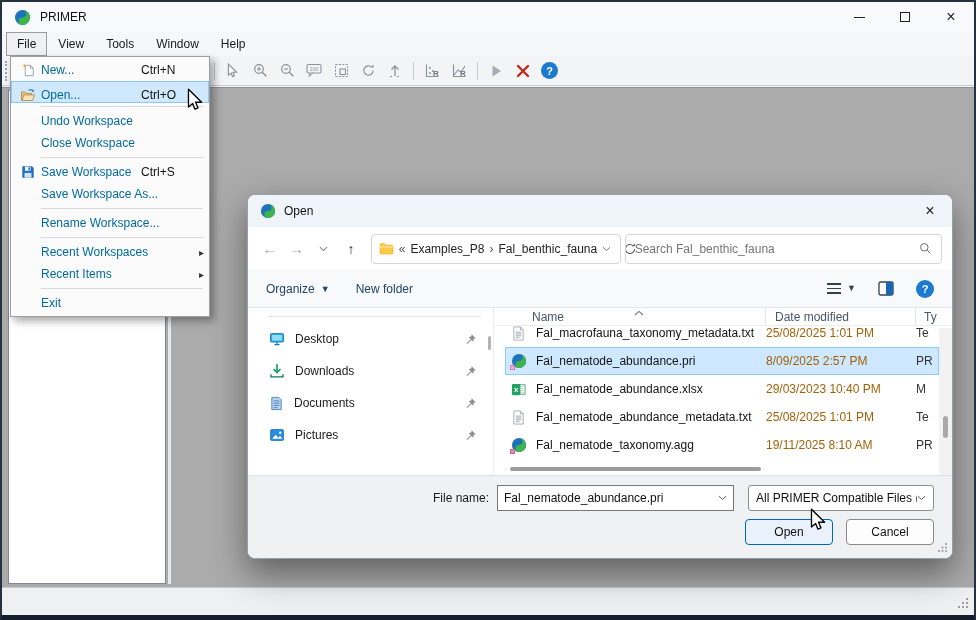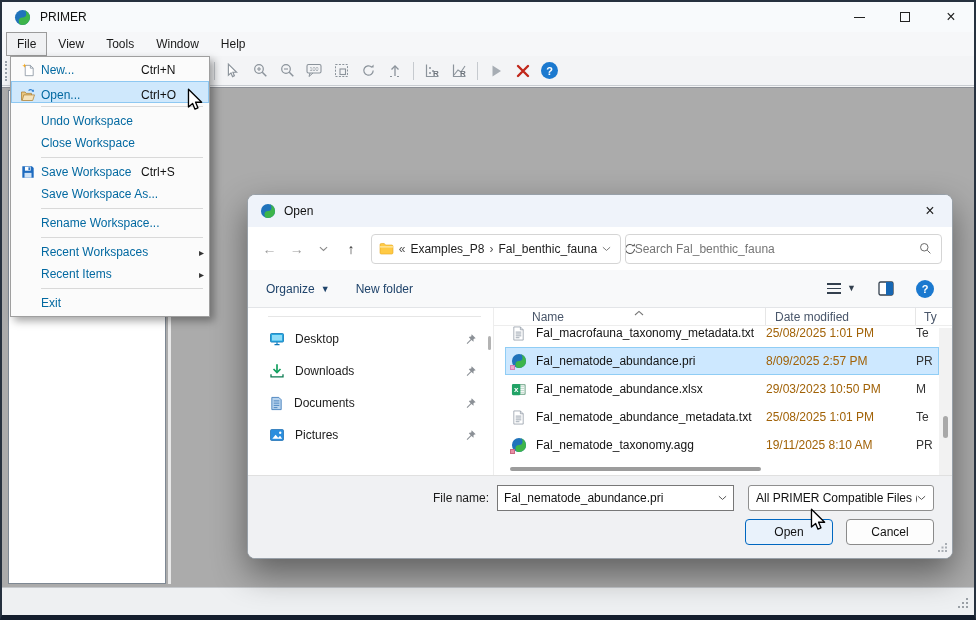--- a/index.html
+++ b/index.html
@@ -540,21 +540,21 @@
           <div class="fl-row">
             <span class="fic">
               <svg width="15" height="15" viewBox="0 0 16 16">
                   <rect x="7.5" y="3" width="7.5" height="10" fill="#fff" stroke="#1e7145" stroke-width=".7"></rect>
                   <path d="M9 5h5M9 7h5M9 9h5M9 11h5" stroke="#9fc4b0" stroke-width=".7"></path>
                   <rect x="1" y="2" width="9" height="12" rx="1.2" fill="#21a366"></rect>
                   <text x="5.5" y="11" font-size="8.5" font-weight="bold" fill="#fff" text-anchor="middle" font-family="Liberation Sans, sans-serif">x</text>
                 </svg>
             </span>
             <span class="fname">Fal_nematode_abundance.xlsx</span>
-            <span class="fdate">29/03/2023 10:50 PM</span>
+            <span class="fdate">29/03/2023 10:40 PM</span>
             <span class="ftype">M</span>
           </div>
           <div class="fl-row">
             <span class="fic">
               <svg width="15" height="15" viewBox="0 0 16 16">
                   <path d="M3 1h7l3 3v11H3z" fill="#fff" stroke="#9aa3ad" stroke-width=".9"></path>
                   <path d="M10 1v3h3" fill="none" stroke="#9aa3ad" stroke-width=".9"></path>
                   <path d="M5 6.5h6M5 8.5h6M5 10.5h6M5 12.5h4" stroke="#8d98a5" stroke-width=".9"></path>
                 </svg>
             </span>

